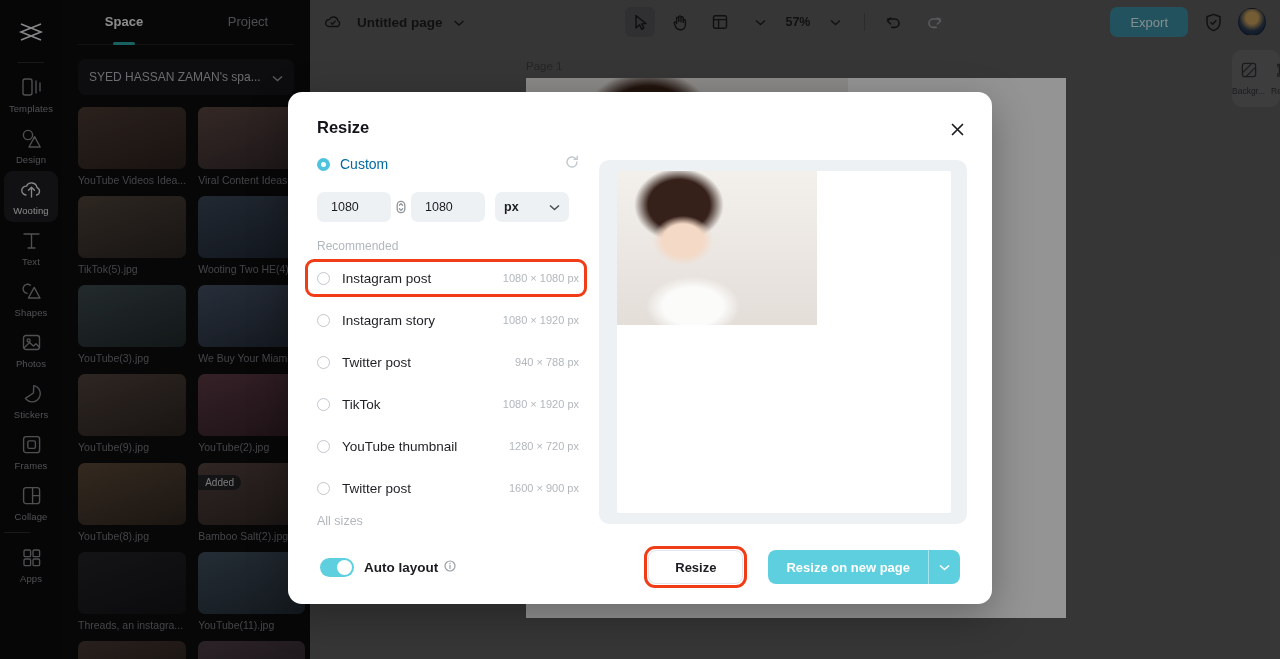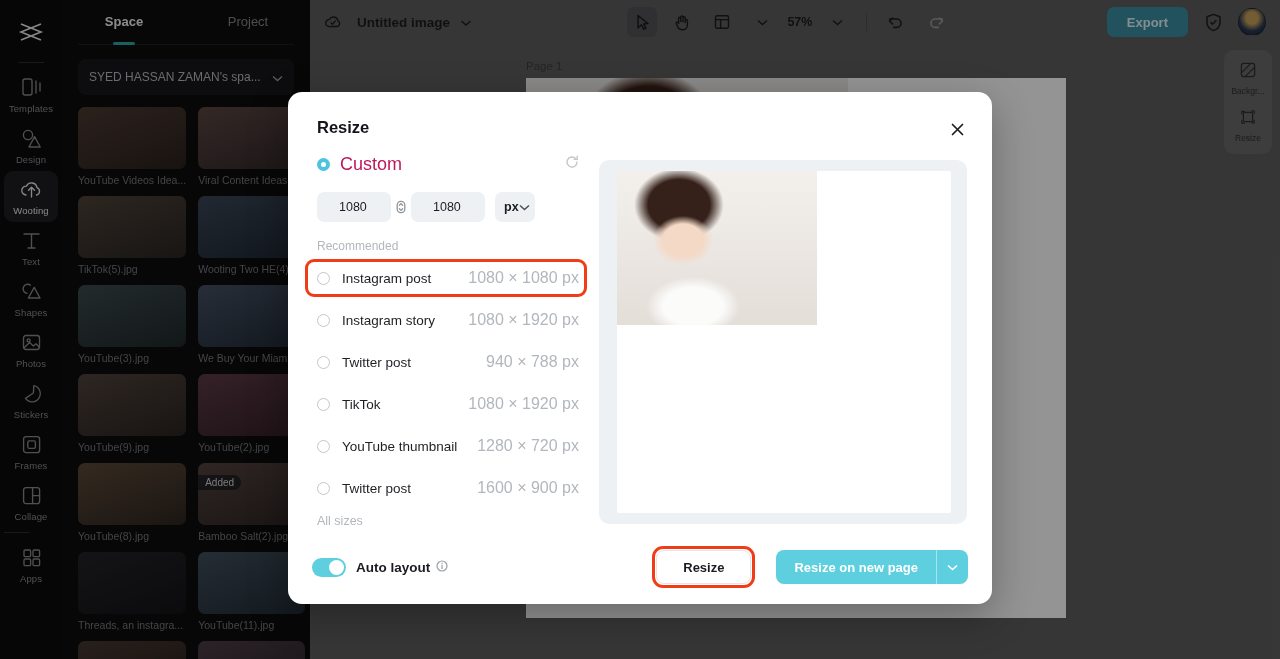--- a/index.html
+++ b/index.html
@@ -89,21 +89,21 @@
   .tb-spacer { flex: 1; }
   .tb-btn {
     width: 30px; height: 30px; border-radius: 6px;
     display: flex; align-items: center; justify-content: center; cursor: pointer;
   }
   .tb-btn.sel { background: rgba(0,0,0,.10); }
   .zoom-val { font-size: 12.5px; color: #1d1d1f; font-weight: bold; }
   .tb-sep { width: 1px; height: 18px; background: rgba(0,0,0,.18); margin: 0 4px; }
   .export-btn {
     height: 30px; padding: 0 20px; border-radius: 7px;
-    background: #3b8ea0; color: #dff3f7; font-size: 13px; font-weight: bold;
+    background: #3b8ea0; color: #dff3f7; font-size: 13px; font-weight: normal;
     display: flex; align-items: center; cursor: pointer; border: none;
   }
   .avatar {
     width: 28px; height: 28px; border-radius: 50%;
     background: radial-gradient(circle at 50% 35%, #c9a05a 0 28%, #2a3a52 60%, #11203a 100%);
     border: 1px solid rgba(0,0,0,.25); cursor: pointer;
   }
 
   .page-label {
     position: absolute; left: 216px; top: 60px;
@@ -116,23 +116,23 @@
   .page-photo {
     position: absolute; left: 0; top: 0; width: 322px; height: 182px;
     background:
       radial-gradient(ellipse 70px 56px at 40% 52%, #f0d3c0 0 46%, rgba(240,211,192,0) 70%),
       radial-gradient(ellipse 86px 70px at 38% 26%, #3a2218 0 56%, rgba(58,34,24,0) 78%),
       linear-gradient(180deg, #efece8 0%, #e6e2dd 55%, #dedad5 100%);
   }
 
   
   .tool-panel {
-    position: absolute; right: 8px; top: 50px; width: 48px;
+    position: absolute; right: 0; top: 50px; width: 48px;
     background: rgba(255,255,255,.08); border-radius: 10px;
-    padding: 8px 0; display: flex; flex-direction: column; gap: 6px;
+    padding: 8px 0; display: flex; flex-direction: row; gap: 6px;
   }
   .tp-item {
     display: flex; flex-direction: column; align-items: center; gap: 3px;
     color: #2f2f33; cursor: pointer; padding: 3px 0;
   }
   .tp-item .lbl { font-size: 8.5px; }
 
   
   .scrim { position: absolute; inset: 0; background: rgba(0,0,0,.42); z-index: 20; }
   .dialog {
@@ -144,49 +144,49 @@
   .dlg-close {
     position: absolute; right: 22px; top: 24px; width: 26px; height: 26px;
     display: flex; align-items: center; justify-content: center;
     cursor: pointer; color: #1b1b20; font-size: 16px; line-height: 1;
   }
 
   .dlg-left { position: absolute; left: 29px; top: 60px; width: 262px; }
   .radio-row { display: flex; align-items: center; gap: 10px; height: 24px; }
   .radio { width: 13px; height: 13px; border-radius: 50%; border: 1.6px solid #c2c7cc; flex: none; }
   .radio.on { border: 4px solid #4ec3dd; background: #fff; }
-  .radio-lbl { font-size: 18px; color: #be185d; }
+  .radio-lbl { font-size: 14px; color: #0369a1; }
   .reset-icon { position: absolute; right: 0; top: 3px; cursor: pointer; }
 
   .size-row { display: flex; gap: 0; margin-top: 16px; align-items: center; }
   .num-field {
     width: 74px; height: 30px; background: #eef1f4; border-radius: 7px;
-    display: flex; align-items: center; padding: 0 22px;
+    display: flex; align-items: center; padding: 0 14px;
     font-size: 12.5px; color: #1c1c22; border: none; font-family: inherit;
   }
   .link-btn {
     width: 14px; height: 20px; margin: 0 3px; display: flex;
     align-items: center; justify-content: center; cursor: pointer;
   }
   .unit-sel {
-    width: 40px; height: 30px; background: #eef1f4; border-radius: 7px;
+    width: 74px; height: 30px; background: #eef1f4; border-radius: 7px;
     display: flex; align-items: center; justify-content: space-between;
     padding: 0 9px; margin-left: 10px; cursor: pointer;
     font-size: 12.5px; color: #1c1c22; font-weight: bold;
   }
 
   .sect-label { margin-top: 17px; font-size: 12px; color: #b2b7bd; }
   .opt-list { margin-top: 4px; }
   .opt-row {
     position: relative; display: flex; align-items: center;
     height: 42px; cursor: pointer;
   }
   .opt-row .radio { margin-right: 12px; }
   .opt-name { font-size: 13.5px; color: #1f1f25; flex: 1; }
-  .opt-size { font-size: 16px; color: #b2b7bd; }
+  .opt-size { font-size: 11px; color: #b2b7bd; }
   .opt-row.hl::before {
     content: ""; position: absolute; left: -12px; right: -8px;
     top: 2px; bottom: 2px; border: 3px solid #f03c17; border-radius: 9px;
   }
   .all-sizes { margin-top: 5px; font-size: 12.5px; color: #b2b7bd; cursor: pointer; }
 
   .preview-box {
     position: absolute; left: 311px; top: 68px; width: 368px; height: 364px;
     background: #eef1f4; border-radius: 10px;
   }
@@ -198,21 +198,21 @@
     position: absolute; left: 0; top: 0; width: 200px; height: 154px;
     background:
       radial-gradient(ellipse 42px 34px at 33% 45%, #f4d9c6 0 48%, rgba(244,217,198,0) 72%),
       radial-gradient(ellipse 56px 46px at 31% 22%, #36211a 0 55%, rgba(54,33,26,0) 80%),
       radial-gradient(ellipse 60px 38px at 38% 88%, #fbfbfa 0 50%, rgba(251,251,250,0) 78%),
       linear-gradient(180deg, #f3f0ec 0%, #eae5e0 60%, #e4ded9 100%);
   }
 
   .dlg-footer {
     position: absolute; left: 0; right: 0; bottom: 0; height: 74px;
-    display: flex; align-items: center; padding: 0 24px;
+    display: flex; align-items: center; padding: 0 32px;
   }
   .toggle {
     width: 34px; height: 19px; border-radius: 10px; background: #5dcfde;
     position: relative; cursor: pointer; flex: none;
   }
   .toggle .knob {
     position: absolute; right: 2px; top: 2px; width: 15px; height: 15px;
     border-radius: 50%; background: #fff;
   }
   .toggle-lbl { font-size: 13.5px; color: #1b1b22; margin-left: 10px; font-weight: bold; }
@@ -454,21 +454,21 @@
   </div>
 
   <div class="canvas-area">
     <div class="topbar">
       <span class="cloud">
         <svg width="19" height="16" viewBox="0 0 19 16" fill="none" stroke="#1d1d1f" stroke-width="1.4">
           <path d="M5 12.5a3.5 3.5 0 0 1 .3-7 4.6 4.6 0 0 1 8.6 1.2A3.2 3.2 0 0 1 13.6 12.5z"></path>
           <path d="M6.8 8.6 L8.4 10.2 L11.6 6.6"></path>
         </svg>
       </span>
-      <span class="doc-title">Untitled image</span>
+      <span class="doc-title">Untitled page</span>
       <span style="cursor:pointer">
         <svg width="12" height="8" viewBox="0 0 12 8" fill="none" stroke="#1d1d1f" stroke-width="1.5">
             <path d="M1.5 2 L6 6 L10.5 2"></path>
           </svg>
       </span>
 
       <div class="tb-spacer"></div>
 
       <div class="tb-btn sel">
         <svg width="15" height="17" viewBox="0 0 15 17" fill="none" stroke="#1d1d1f" stroke-width="1.5" stroke-linejoin="round">

